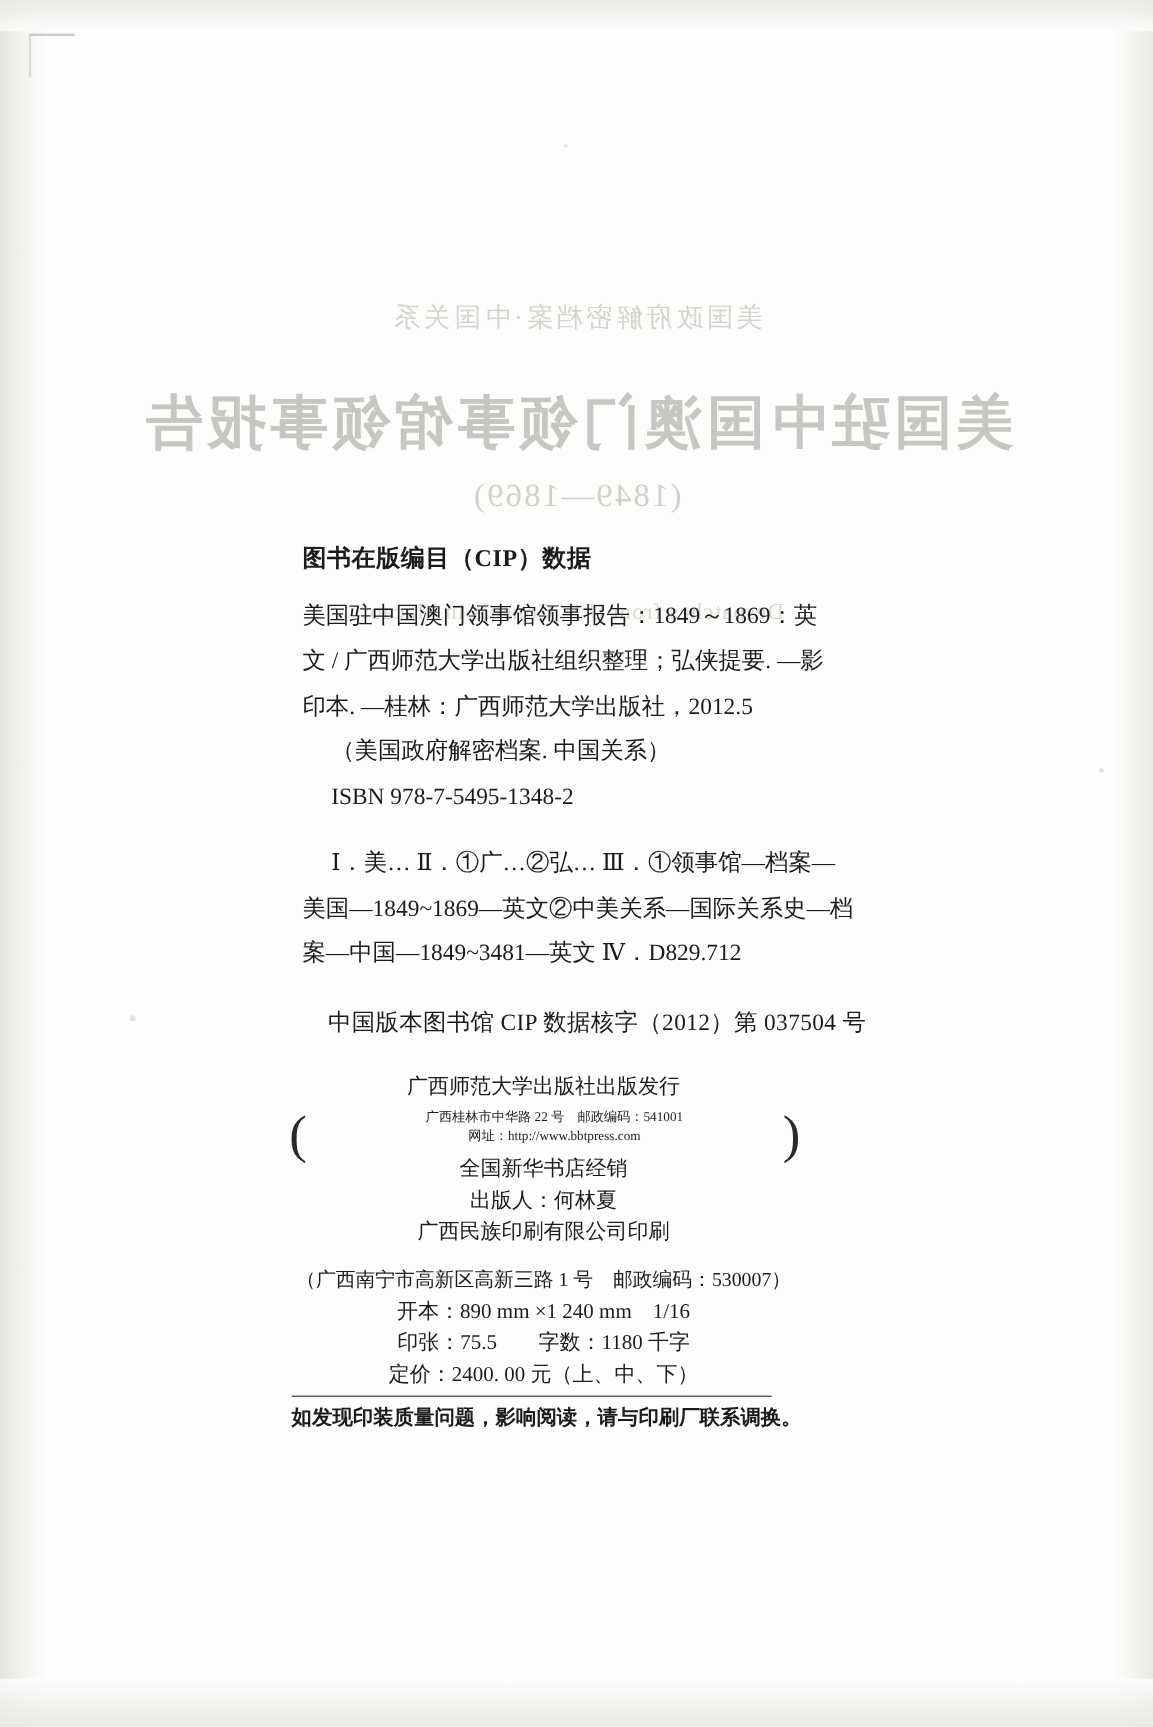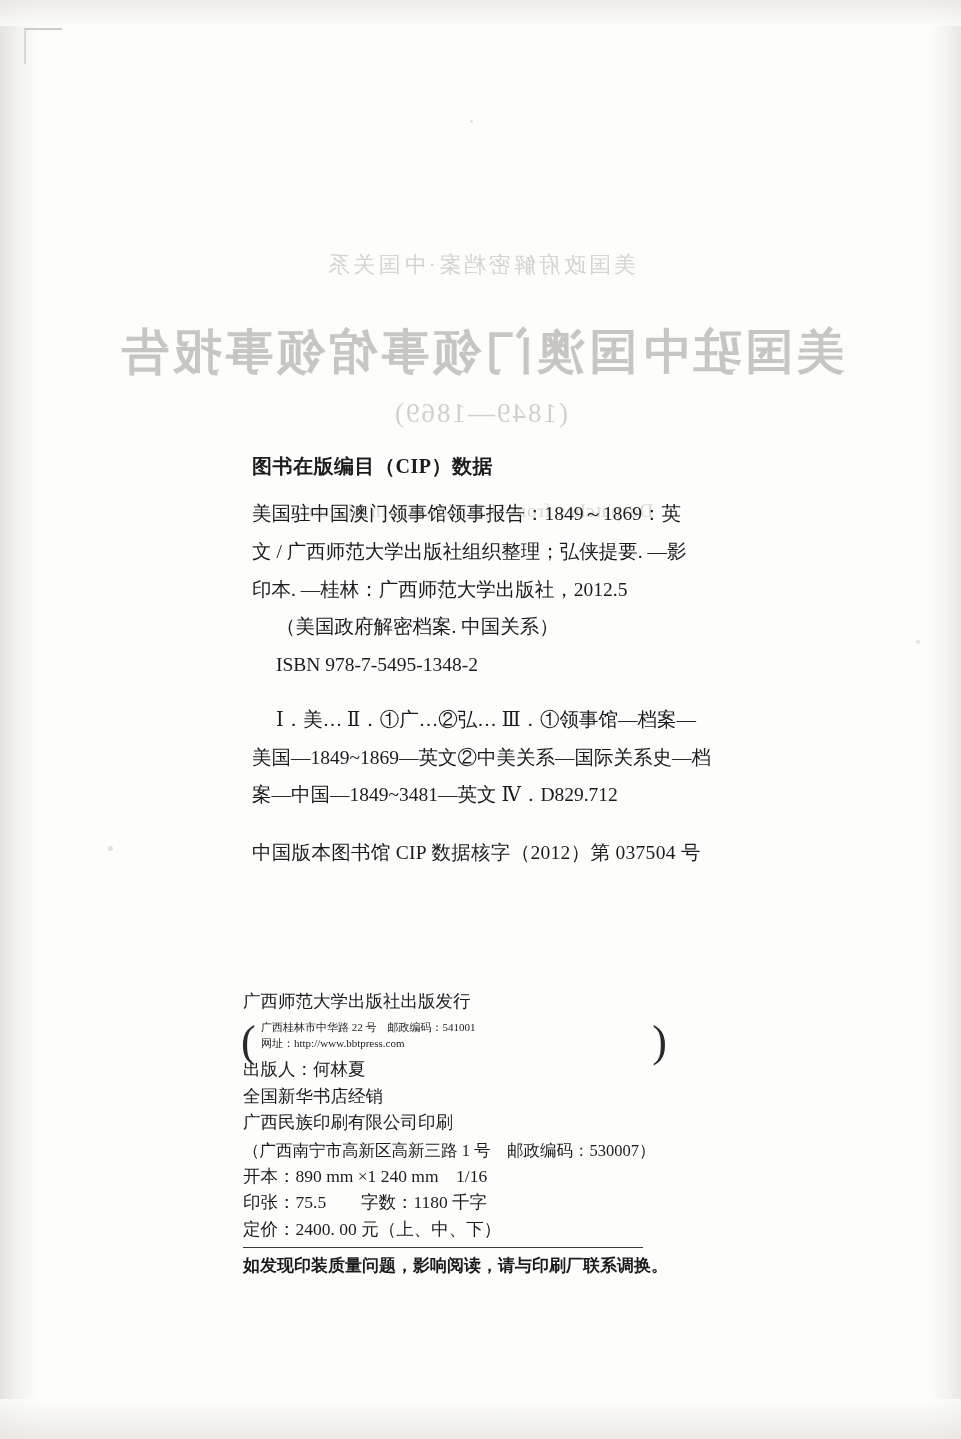--- a/index.html
+++ b/index.html
@@ -118,33 +118,34 @@
     margin: 0 0 6px 0;
     text-indent: 0;
   }
   .cip-para.indent {
     text-indent: 24px;
   }
   .cip-gap {
     height: 18px;
   }
   .cip-center {
-    text-align: left;
+    text-align: right;
     margin-top: 26px;
     letter-spacing: .3px;
   }
 
   
   .colophon {
     position: absolute;
     left: 243px;
-    top: 988px;
+    top: 892px;
     width: 420px;
     font-size: 17.5px;
     line-height: 1.52;
+    text-align: center;
   }
   .colophon .line {
     white-space: nowrap;
   }
   .addr-wrap {
     position: relative;
     padding: 2px 0 2px 18px;
     margin: 2px 0 2px 0;
   }
   .addr-wrap .paren {
@@ -165,21 +166,21 @@
   .addr-wrap .addr-line {
     white-space: nowrap;
     font-size: 11px;
   }
   .url {
     font-family: "Liberation Serif", serif;
   }
   .printer-addr {
     font-size: 16.5px;
     white-space: nowrap;
-    margin-top: 2px;
+    margin-top: 14px;
   }
   .spaced {
     display: inline-block;
     width: 26px;
   }
   .rule {
     border: none;
     border-top: 1px solid #3a3a3a;
     margin: 4px 0 5px 0;
     width: 400px;
@@ -231,22 +232,22 @@
   <div class="colophon">
     <div class="line">广西师范大学出版社出版发行</div>
 
     <div class="addr-wrap">
       <span class="paren left">(</span>
       <span class="paren right">)</span>
       <div class="addr-line">广西桂林市中华路 22 号　邮政编码：541001</div>
       <div class="addr-line url">网址：http://www.bbtpress.com</div>
     </div>
 
+    <div class="line">全国新华书店经销</div>
     <div class="line">出版人：何林夏</div>
-    <div class="line">全国新华书店经销</div>
     <div class="line">广西民族印刷有限公司印刷</div>
     <div class="printer-addr">（广西南宁市高新区高新三路 1 号　邮政编码：530007）</div>
 
     <div class="line">开本：890 mm ×1 240 mm　1/16</div>
     <div class="line">
       <span>印张：75.5</span>
       <span class="spaced"></span>
       <span>字数：1180 千字</span>
     </div>
     <div class="line">定价：2400. 00 元（上、中、下）</div>

